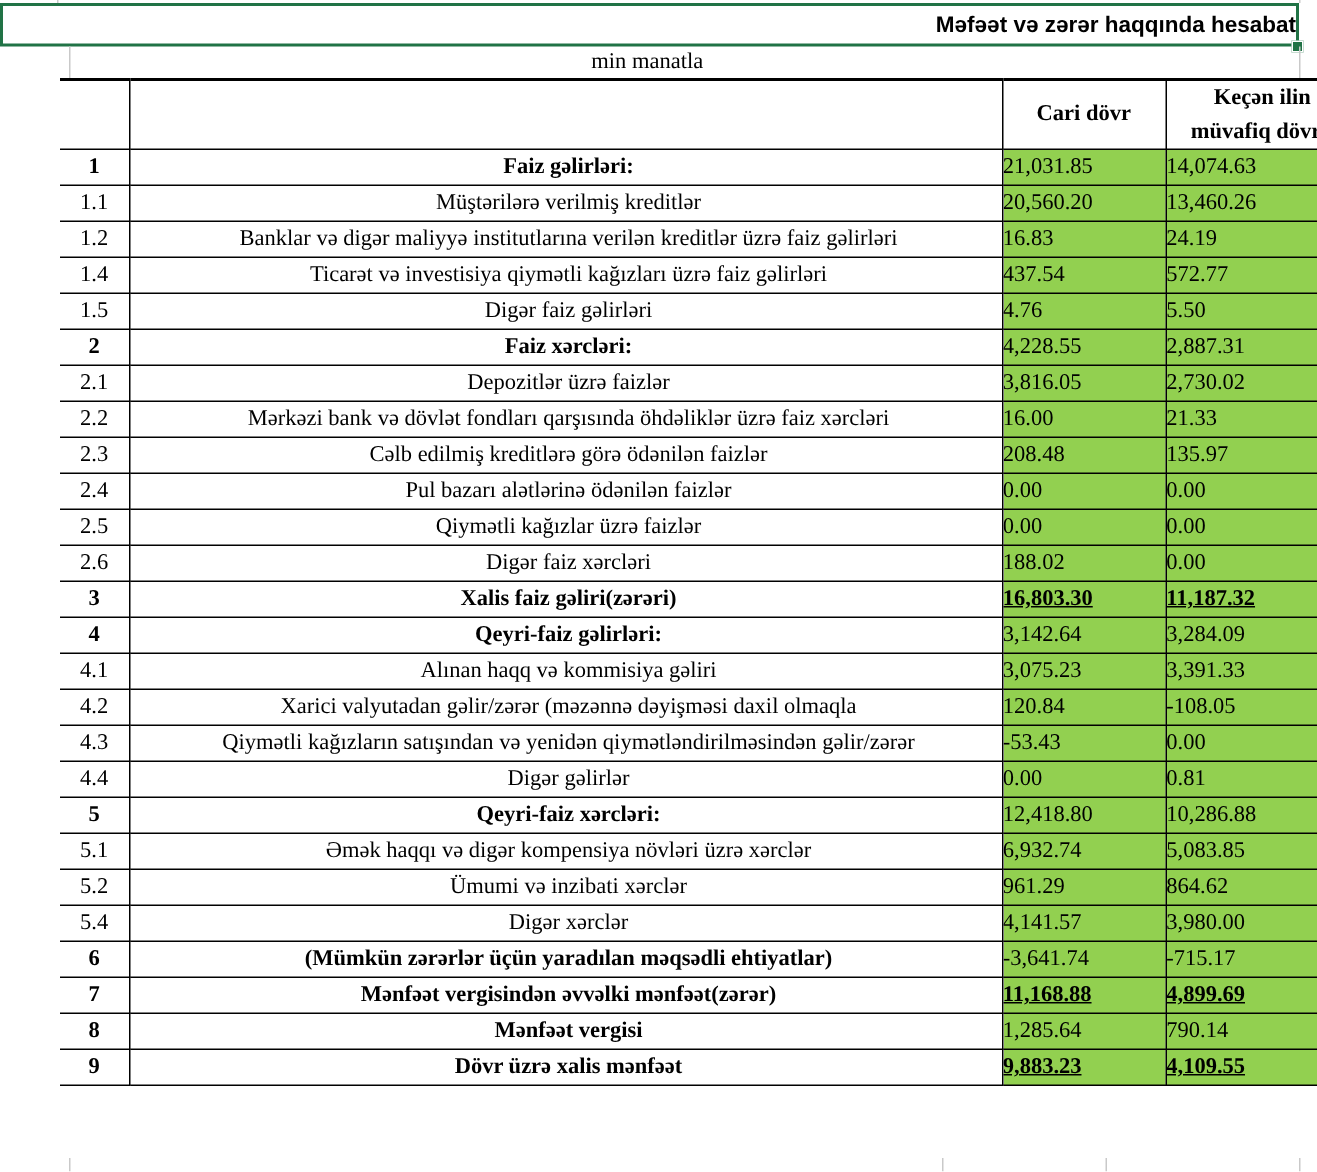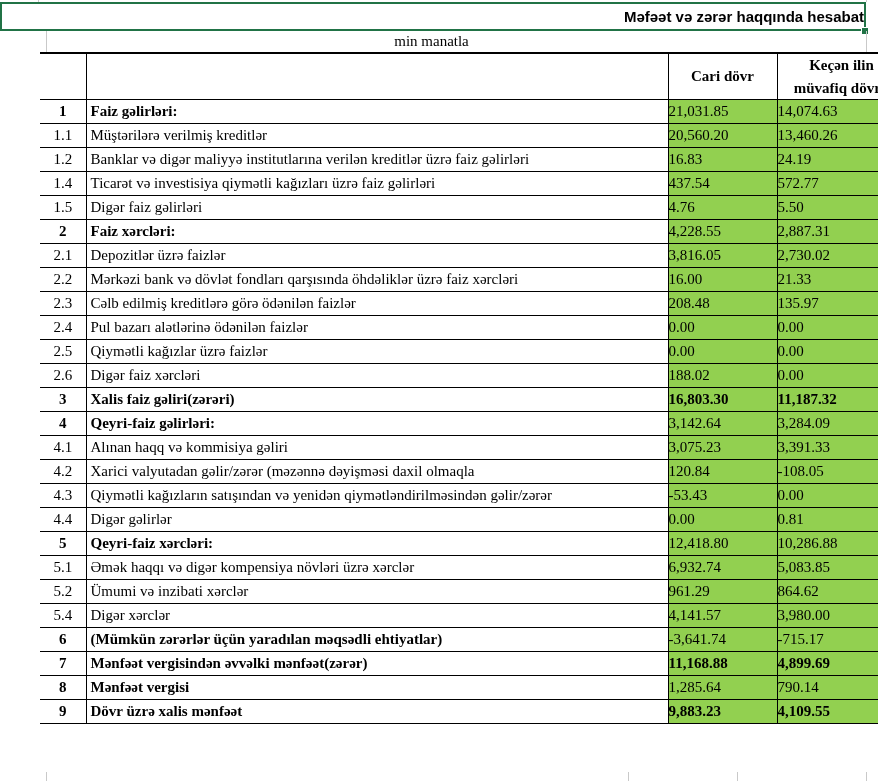--- a/index.html
+++ b/index.html
@@ -66,28 +66,28 @@
     border-top: 2px solid #000;
     background: #fff;
     font-weight: bold;
     text-align: center;
     vertical-align: middle;
     line-height: 1.5;
     white-space: pre-line;
   }
   .statement tbody tr { height: 24px; }
   .statement td.c-no  { text-align: center; }
-  .statement td.c-label { text-align: left; padding-left: 4px; }
+  .statement td.c-label { text-align: center; padding-left: 4px; }
   .statement td.c-val {
     background: var(--cell-green, #92d050);
     padding-right: 3px;
   }
   .statement tr.bold td.c-no,
   .statement tr.bold td.c-label { font-weight: bold; }
-  .statement tr.boldval td.c-val { font-weight: bold; }
+  .statement tr.boldval td.c-val { font-weight: bold; text-decoration: underline; }
 </style>
 </head>
 <body>
 
 <div class="gridline-v" style="left:38px; top:0; height:2px;"></div>
 <div class="gridline-v" style="left:866px; top:0; height:2px;"></div>
 
 <div class="title-cell">
   <span>Məfəət və zərər haqqında hesabat</span>
 </div>

